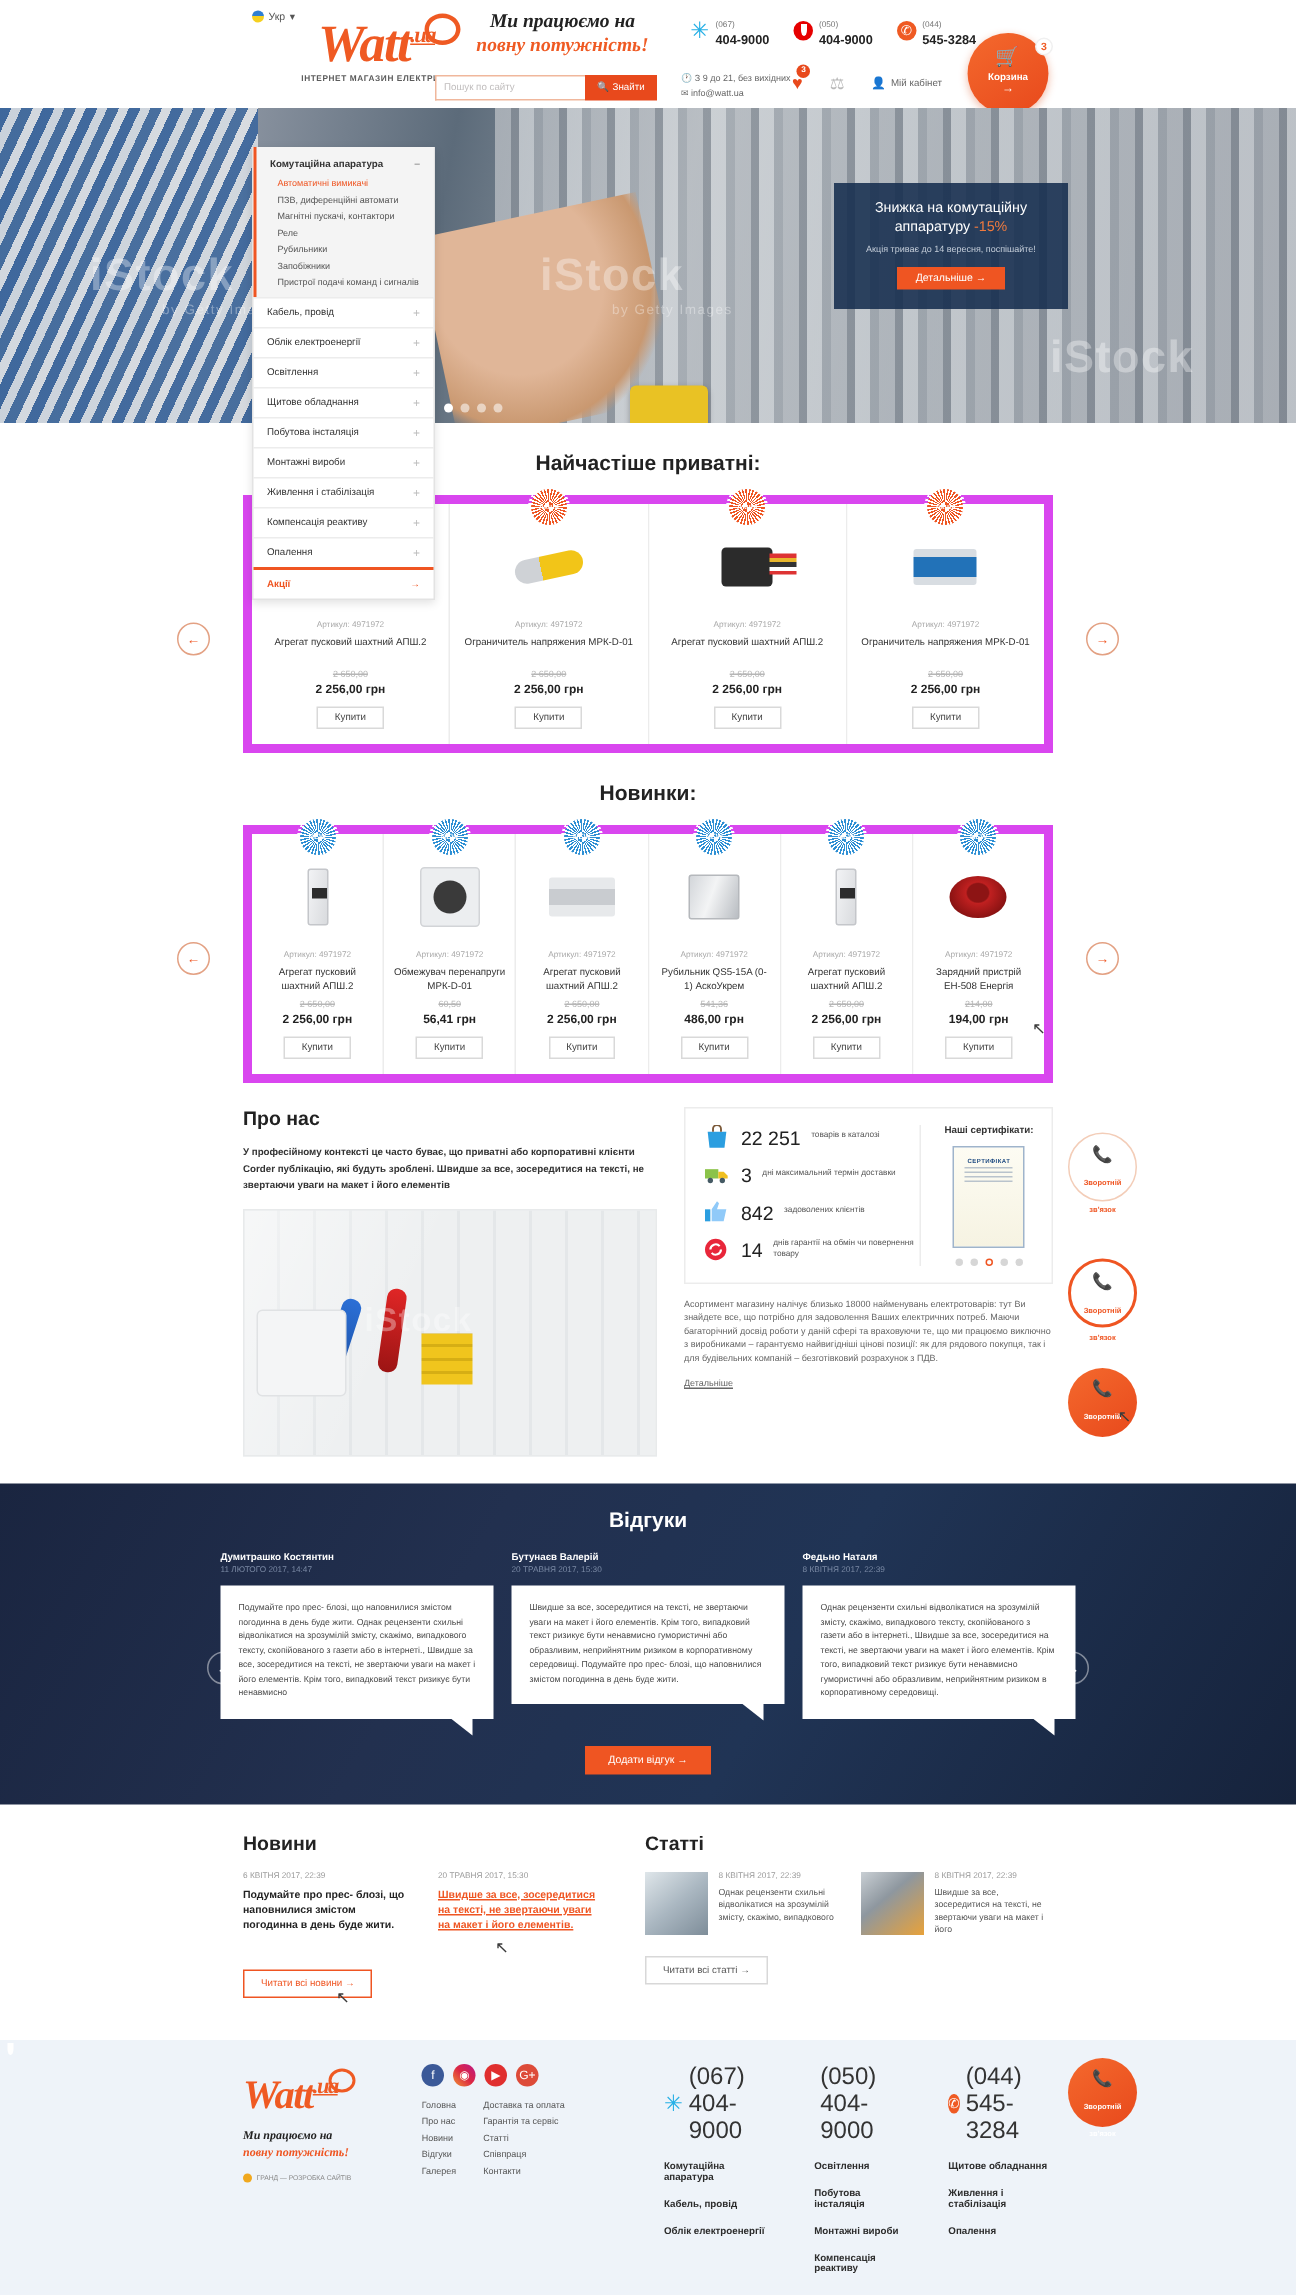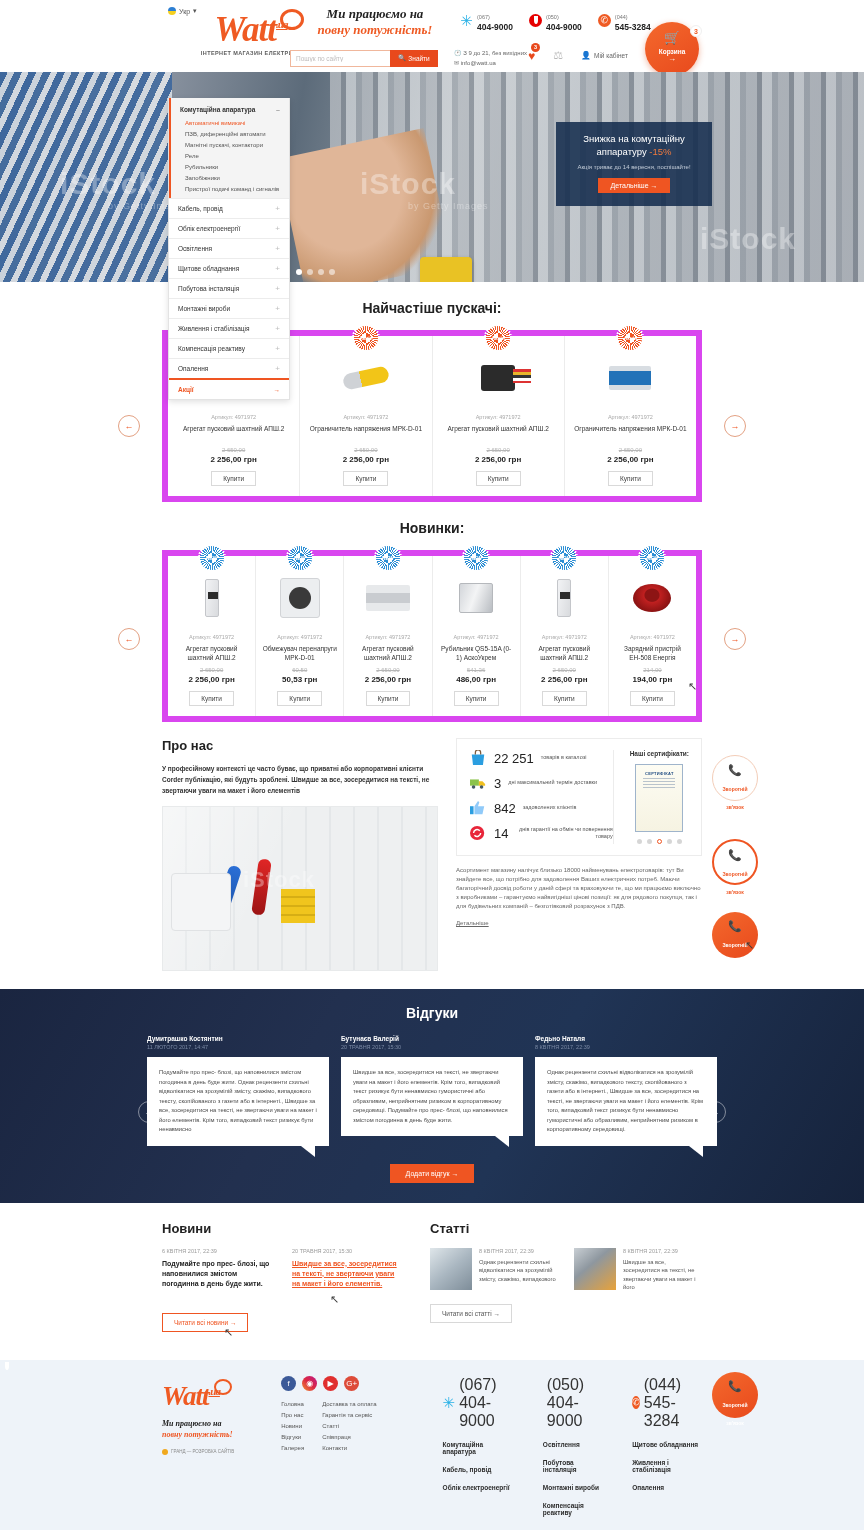--- a/index.html
+++ b/index.html
@@ -29,21 +29,21 @@
     font-family: "Liberation Serif", serif;
     font-style: italic; font-weight: bold; font-size: 35px;
     color: #ef5a23; letter-spacing: -1px; line-height: 38px;
     position: relative; display: inline-block;
   }
   .logo-word .bulb {
     position: absolute; right: -17px; top: 4px;
     width: 24px; height: 21px; border: 3px solid #ef5a23;
     border-radius: 50%;
   }
-  .logo-word sup { font-size: 11px; vertical-align: super; text-decoration: underline; }
+  .logo-word sup { font-size: 15px; vertical-align: super; text-decoration: underline; }
   .logo-sub {
     font-size: 5.5px; letter-spacing: 0.4px; color: #5b5b5b;
     font-weight: bold; margin-top: 1px;
   }
   .slogan {
     position: absolute; left: 295px; top: 6px; width: 160px; text-align: center;
     font-family: "Liberation Serif", serif; font-style: italic; font-weight: bold;
     line-height: 16px;
   }
   .slogan .l1 { font-size: 13px; color: #222; }
@@ -274,21 +274,21 @@
   .about-img {
     width: 276px; height: 165px; margin-top: 10px;
     background:
       linear-gradient(115deg, rgba(255,255,255,.5), rgba(255,255,255,0) 40%),
       repeating-linear-gradient(90deg,#eef0f1 0 22px,#e4e7e9 22px 24px),
       #f0f2f3;
     position: relative; overflow: hidden; border: 1px solid #e8eaeb;
   }
   .scr { position: absolute; width: 13px; height: 56px; border-radius: 6px; }
   .stats-card { border: 1px solid #ececec; background: #fff; padding: 11px 12px; display: flex; }
-  .stat { display: flex; align-items: center; gap: 7px; margin-bottom: 9px; text-align: right; }
+  .stat { display: flex; align-items: center; gap: 7px; margin-bottom: 9px; }
   .stat .ic { width: 18px; height: 16px; flex: 0 0 18px; }
   .stat .big { font-size: 13px; font-weight: normal; color: #222; }
   .stat .lbl { font-size: 5.5px; color: #555; line-height: 7.5px; }
   .cert-col { border-left: 1px solid #ececec; padding-left: 16px; text-align: center; }
   .cert-col h4 { font-size: 6.5px; color: #333; font-weight: bold; margin-bottom: 7px; }
   .cert-img {
     width: 48px; height: 68px; margin: 0 auto; border: 1px solid #9fb4cb;
     background: linear-gradient(180deg,#fdfcf3,#f6f3e2);
     display: flex; flex-direction: column; align-items: center; padding-top: 6px; gap: 2px;
   }
@@ -551,21 +551,21 @@
         <span>Опалення</span>
         <span class="pm">+</span>
       </div>
     <div class="sm-promo">
       <span>Акції</span>
       <span>→</span>
     </div>
   </div>
 
   <div style="position:relative;">
-    <div class="sec-title">Найчастіше пускачі:</div>
+    <div class="sec-title">Найчастіше приватні:</div>
     <div class="wrap" style="position:relative;">
       <div class="arrow-btn" style="left:-44px;top:85px;">←</div>
       <div class="arrow-btn" style="right:-44px;top:85px;">→</div>
       <div class="prod-grid">
         <div class="prod">
           <div class="badge-round akc">Акція</div>
           <div class="img">
               <div class="sh relay-clear"></div>
             </div>
           <div class="sku">Артикул: 4971972</div>
@@ -629,21 +629,21 @@
           <button class="buy">Купити</button>
         </div>
         <div class="prod">
           <div class="badge-round new">NEW</div>
           <div class="img">
               <div class="sh dimmer"></div>
             </div>
           <div class="sku">Артикул: 4971972</div>
           <div class="name">Обмежувач перенапруги МРК-D-01</div>
           <div class="old">60,50</div>
-          <div class="new-price">50,53 грн</div>
+          <div class="new-price">56,41 грн</div>
           <button class="buy">Купити</button>
         </div>
         <div class="prod">
           <div class="badge-round new">NEW</div>
           <div class="img">
               <div class="sh plc"></div>
             </div>
           <div class="sku">Артикул: 4971972</div>
           <div class="name">Агрегат пусковий шахтний АПШ.2</div>
           <div class="old">2 650,00</div>

